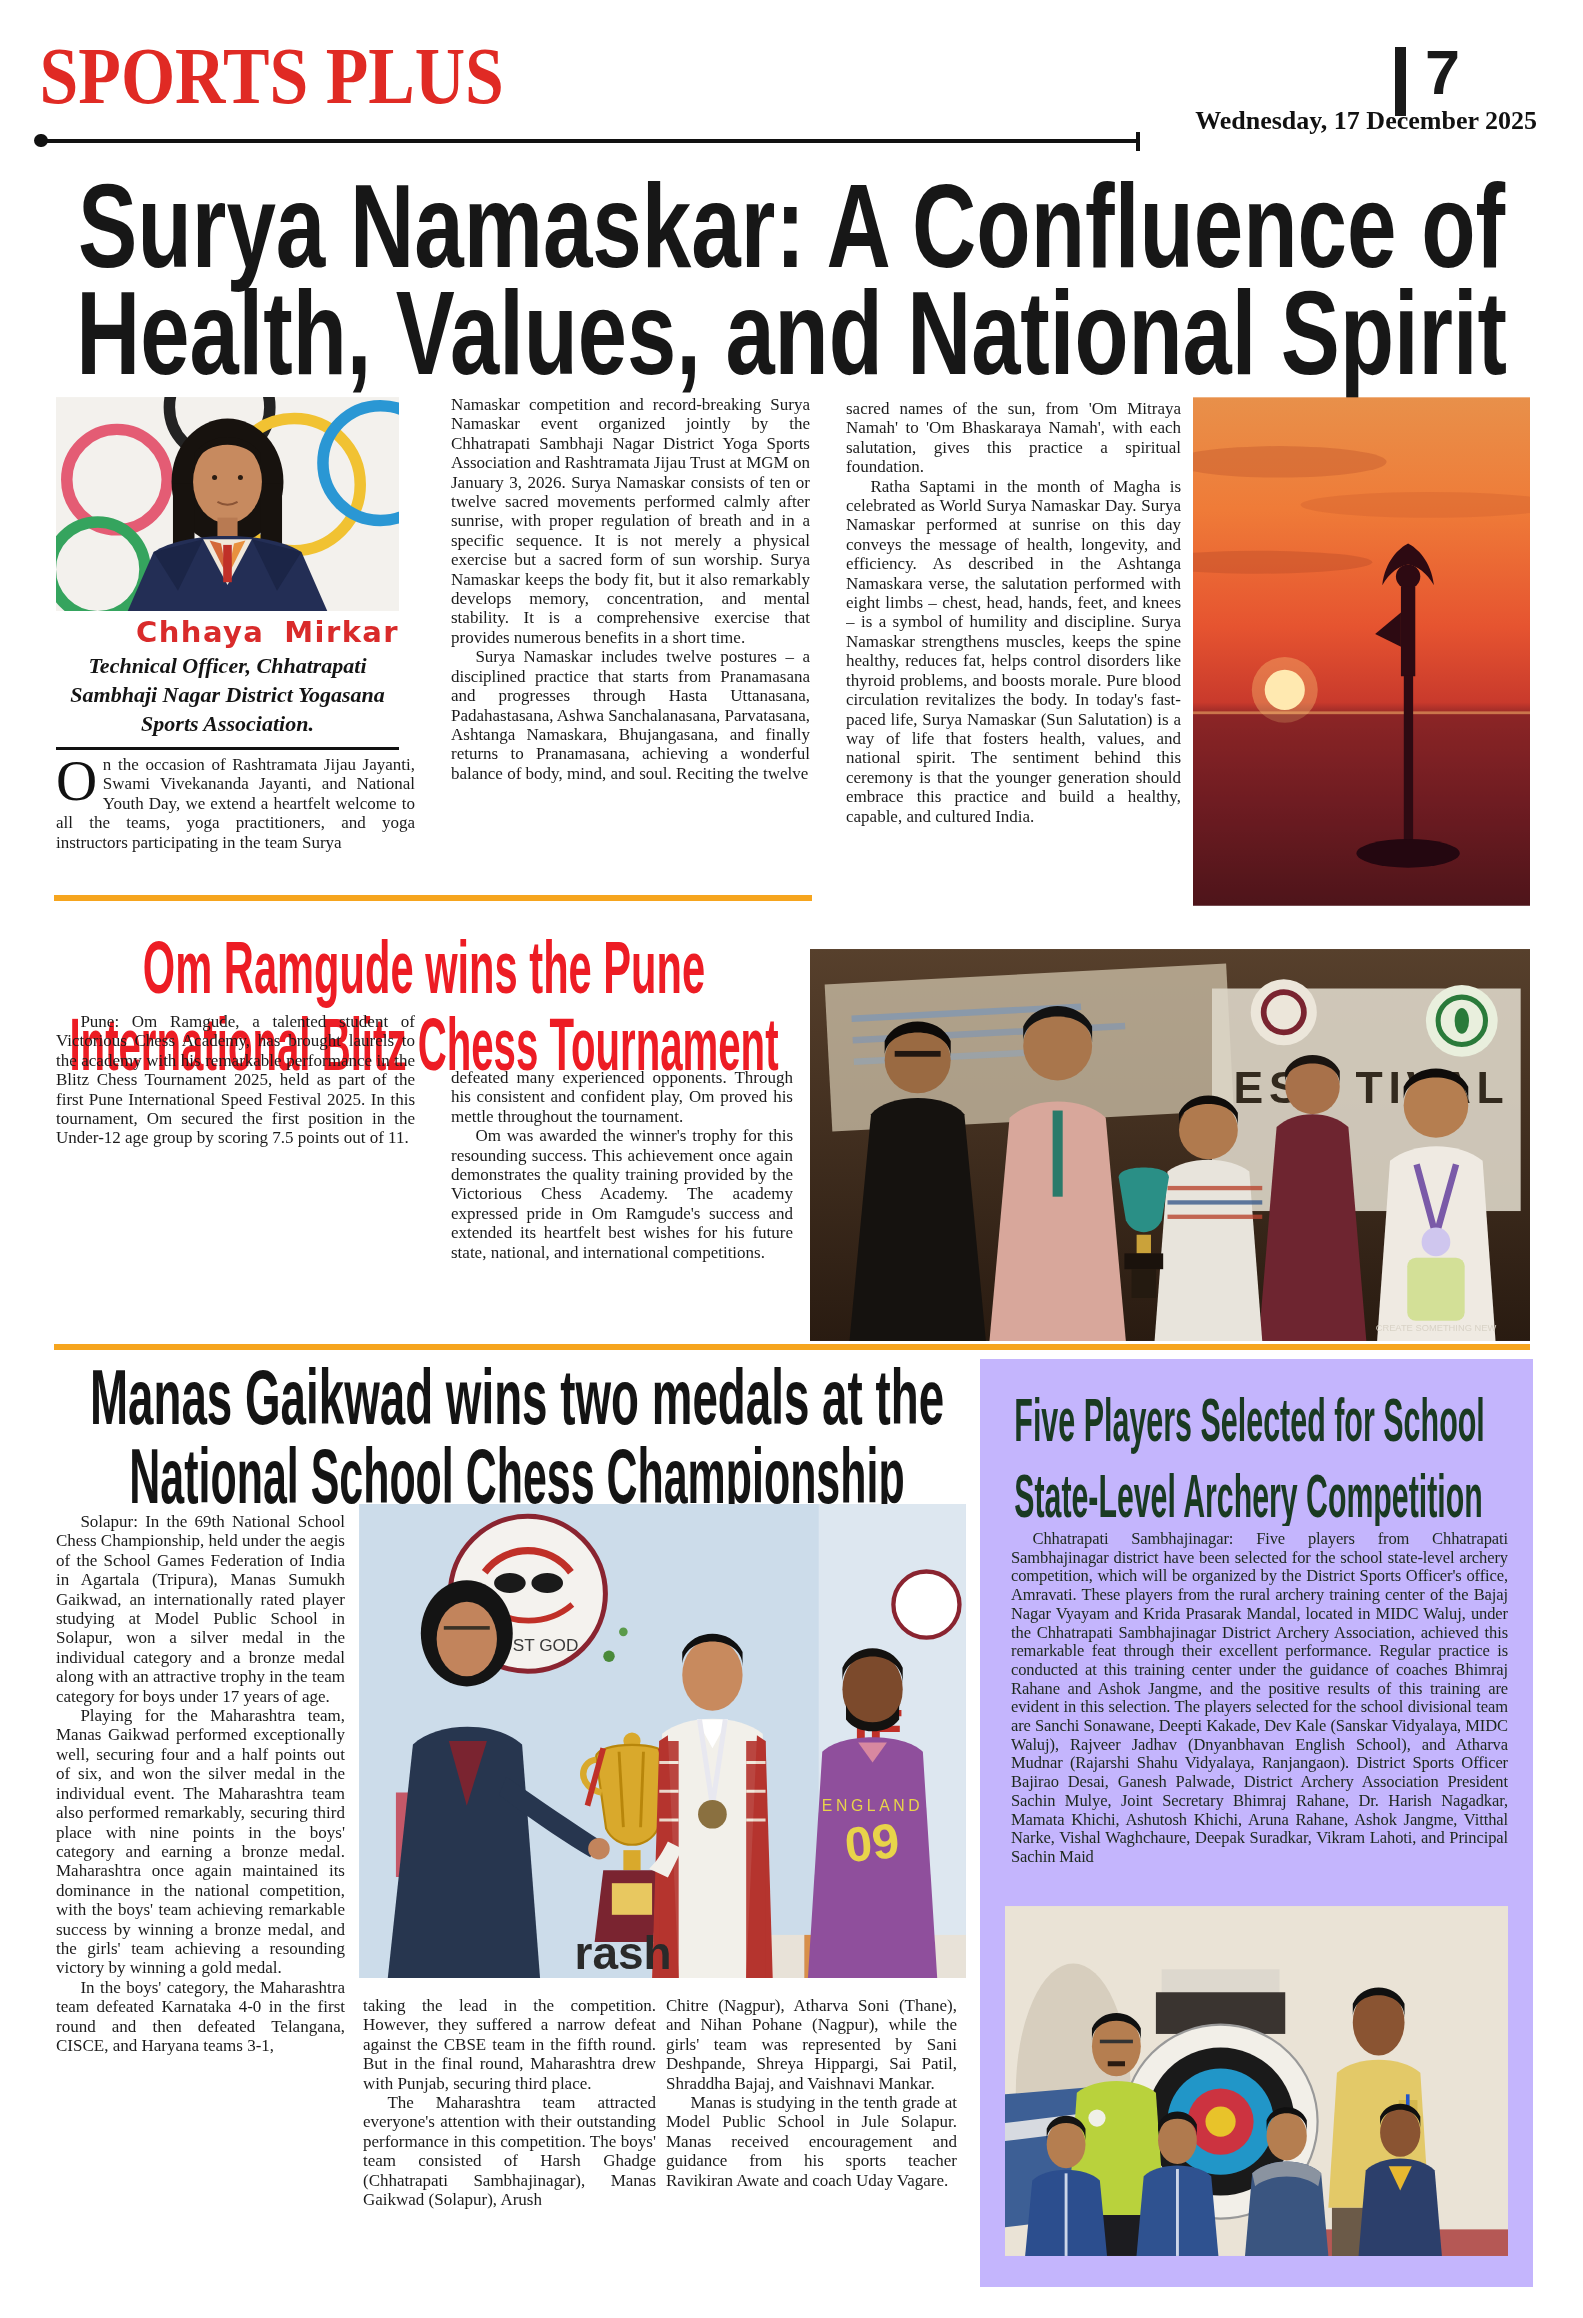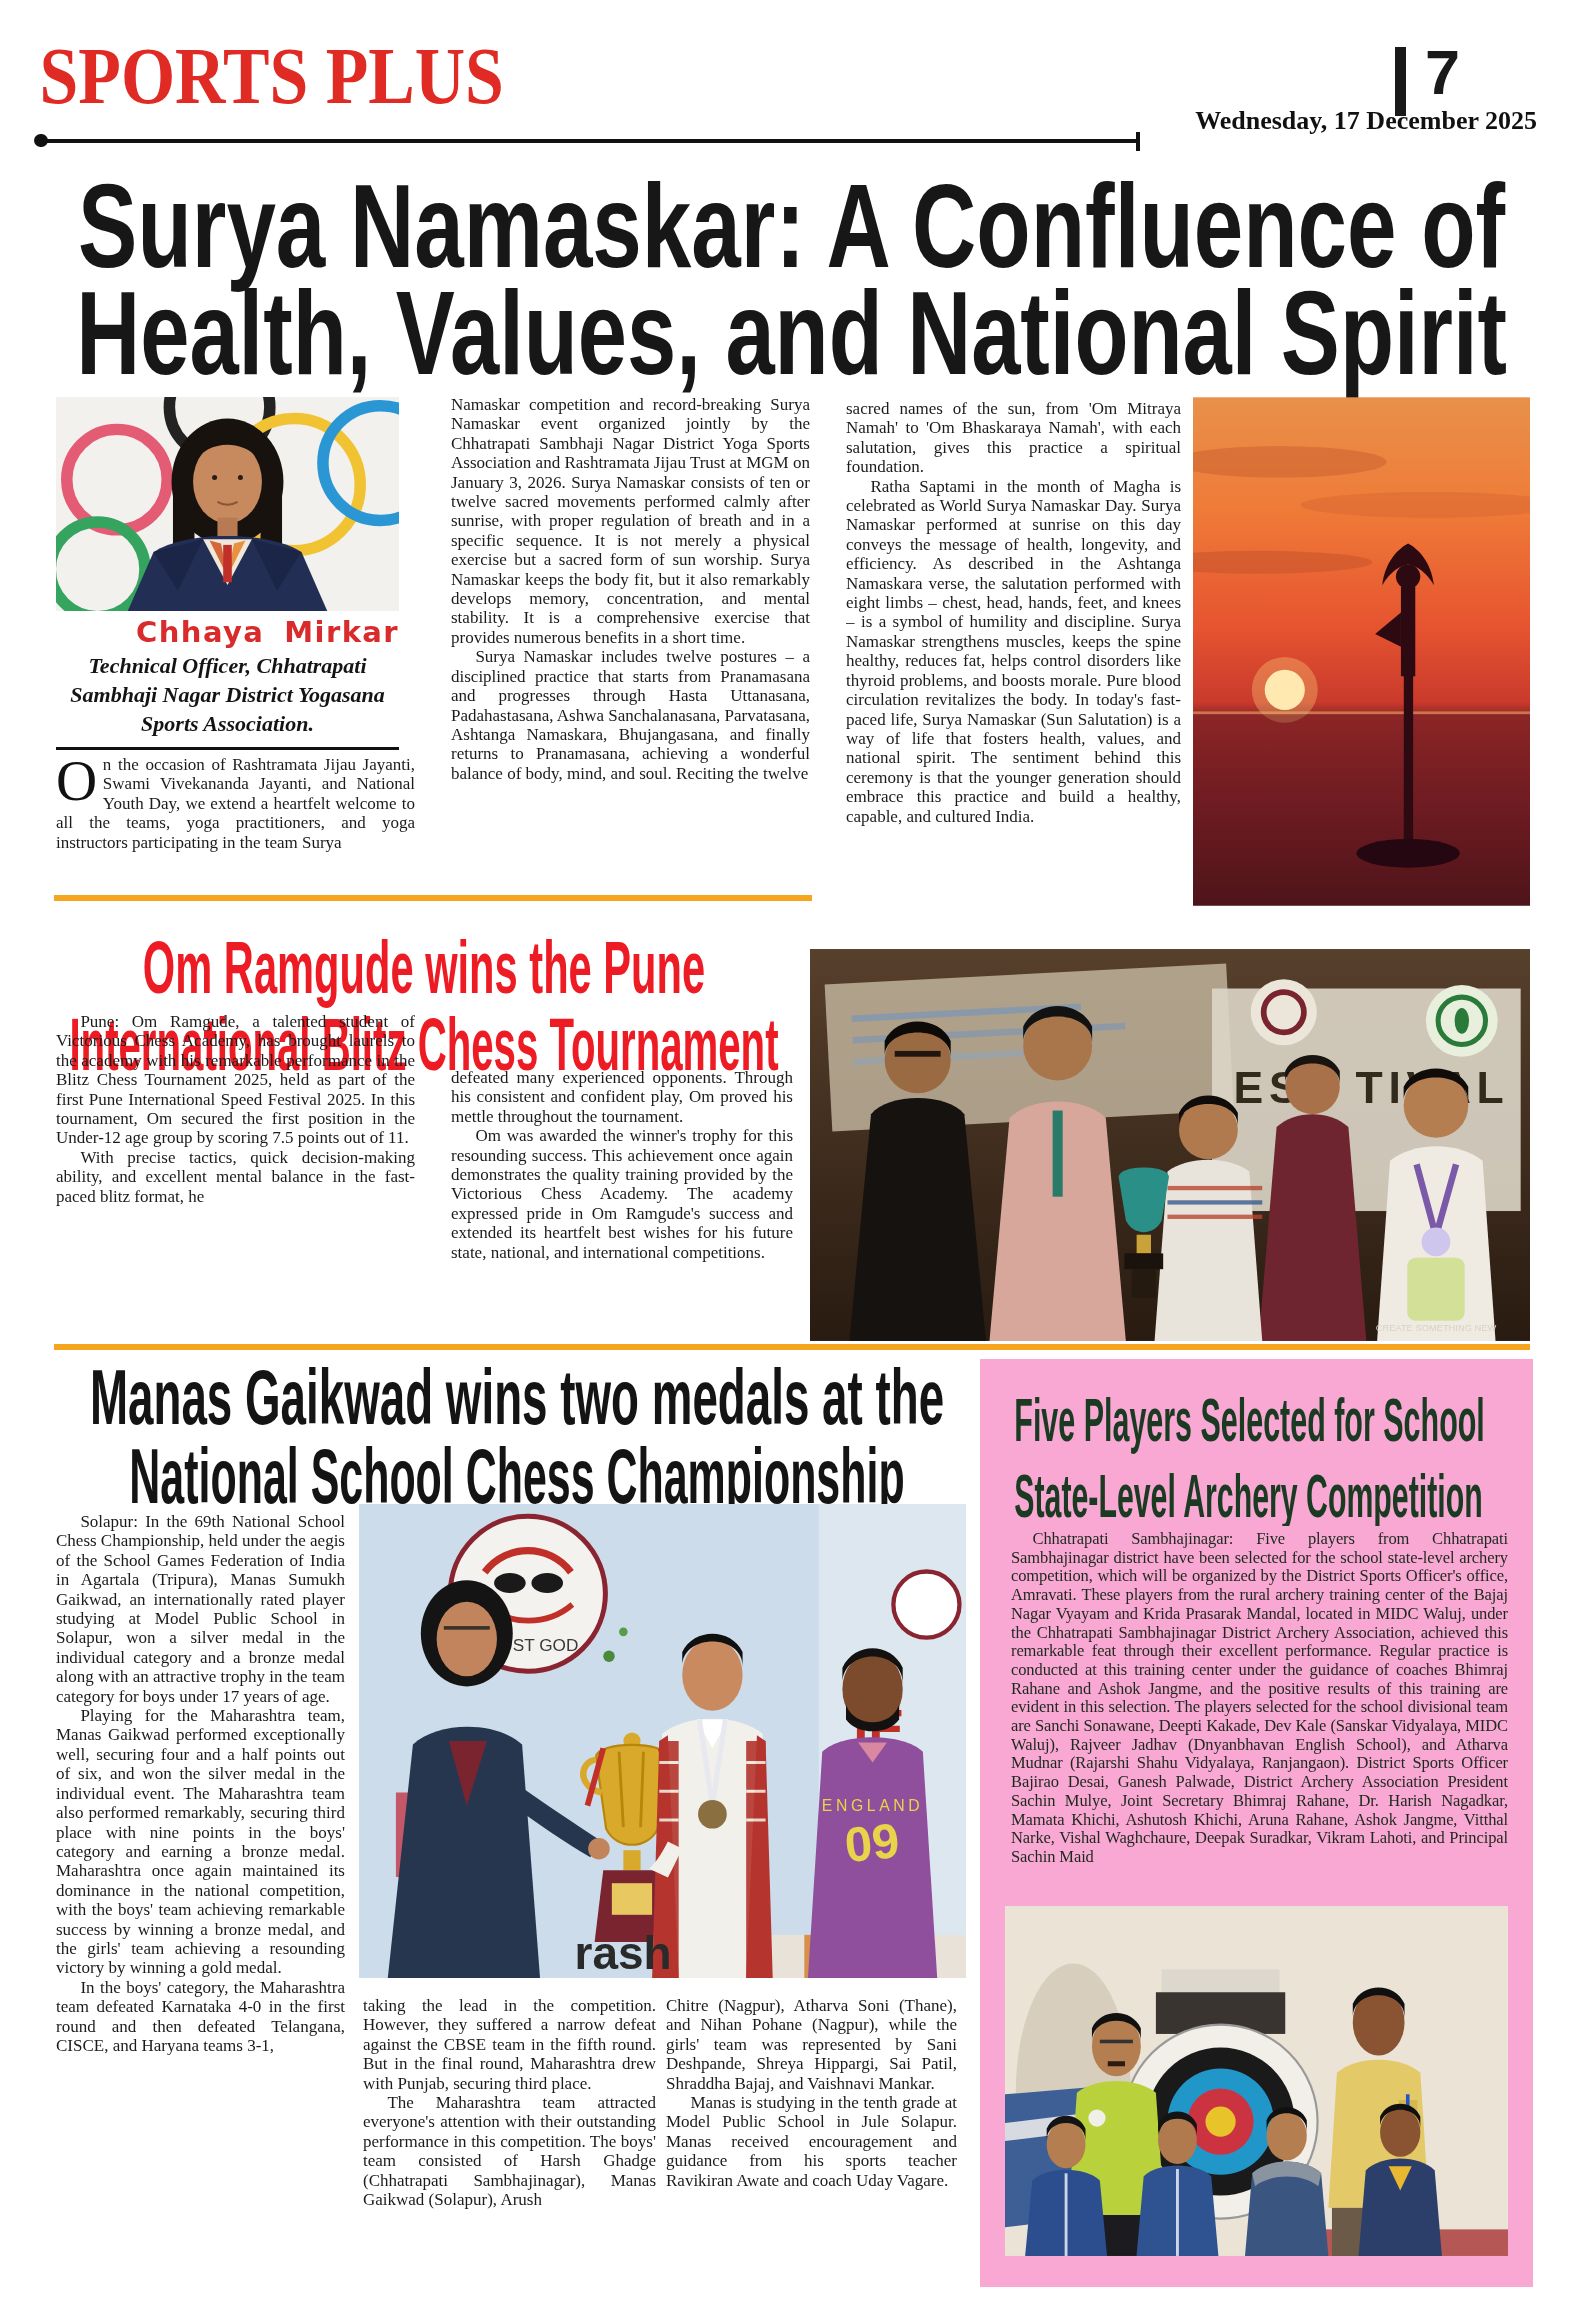--- a/index.html
+++ b/index.html
@@ -22,21 +22,21 @@
     float:left; font-size:57px; line-height:45px; padding:2.9px 5.7px 0 0; color:#111;
   }
   .cap-name {
     font-family:"DejaVu Sans", sans-serif; font-weight:bold; color:#d92b2b;
     font-size:29px; text-align:right; letter-spacing:1.4px; word-spacing:8.6px;
   }
   .cap-title {
     font-weight:bold; font-style:italic; font-size:22px; line-height:29px; text-align:center; color:#141414;
   }
   .divider { background:#f6a51e; height:5.7px; }
-  .green-panel { background:#f9a8d4; }
+  .green-panel { background:#c4b5fd; }
   figure { margin:0; }
 </style>
 </head>
 <body>
 
 <div class="page">
 
   <svg class="abs" style="left:37px;top:32px" width="488" height="90" viewBox="0 0 680 126">
     <text class="t-serif" x="2" y="100" font-size="112" fill="#e02a24" textLength="650" lengthAdjust="spacingAndGlyphs">SPORTS PLUS</text>
   </svg>
@@ -139,21 +139,20 @@
 
   <div class="abs divider" style="left:54px;top:895px;width:758px"></div>
 
   <svg class="abs" style="left:54px;top:930px" width="740" height="154" viewBox="0 0 1030 215">
     <text class="t-sans" x="515" y="88" text-anchor="middle" font-size="103" fill="#ed1c24" textLength="785" lengthAdjust="spacingAndGlyphs">Om Ramgude wins the Pune</text>
     <text class="t-sans" x="515" y="196" text-anchor="middle" font-size="103" fill="#ed1c24" textLength="990" lengthAdjust="spacingAndGlyphs">International Blitz Chess Tournament</text>
   </svg>
 
   <div class="abs news" style="left:56px;top:1012px;width:359px;height:271px">
     <p class="ind">Pune: Om Ramgude, a talented student of Victorious Chess Academy, has brought laurels to the academy with his remarkable performance in the Blitz Chess Tournament 2025, held as part of the first Pune International Speed Festival 2025. In this tournament, Om secured the first position in the Under-12 age group by scoring 7.5 points out of 11.</p>
-    <p class="ind">With precise tactics, quick decision-making ability, and excellent mental balance in the fast-paced blitz format, he</p>
   </div>
   <div class="abs news" style="left:451px;top:1068px;width:342px;height:271px">
     <p>defeated many experienced opponents. Through his consistent and confident play, Om proved his mettle throughout the tournament.</p>
     <p class="ind">Om was awarded the winner's trophy for this resounding success. This achievement once again demonstrates the quality training provided by the Victorious Chess Academy. The academy expressed pride in Om Ramgude's success and extended its heartfelt best wishes for his future state, national, and international competitions.</p>
   </div>
 
   <figure class="abs" style="left:810px;top:949px;width:720px;height:392px;overflow:hidden">
     <svg width="720" height="392" viewBox="0 0 1003 546">
       <defs>
         <linearGradient id="dark" x1="0" y1="0" x2="0" y2="1">

